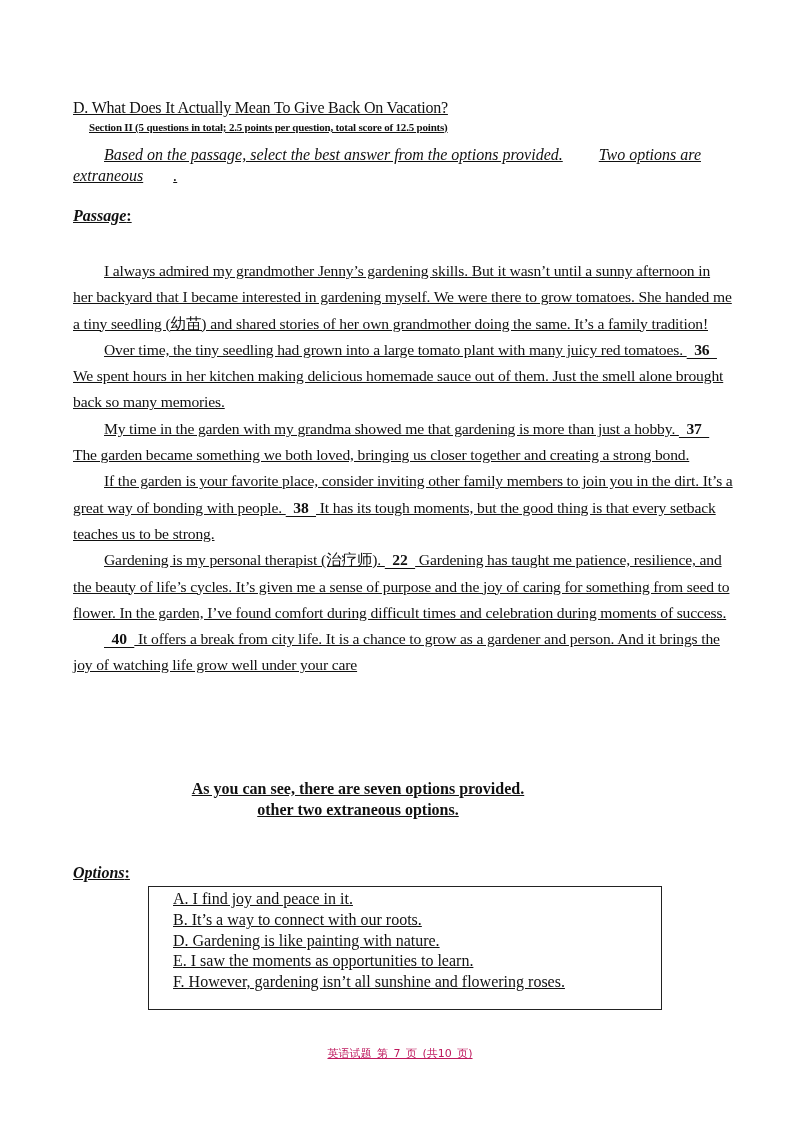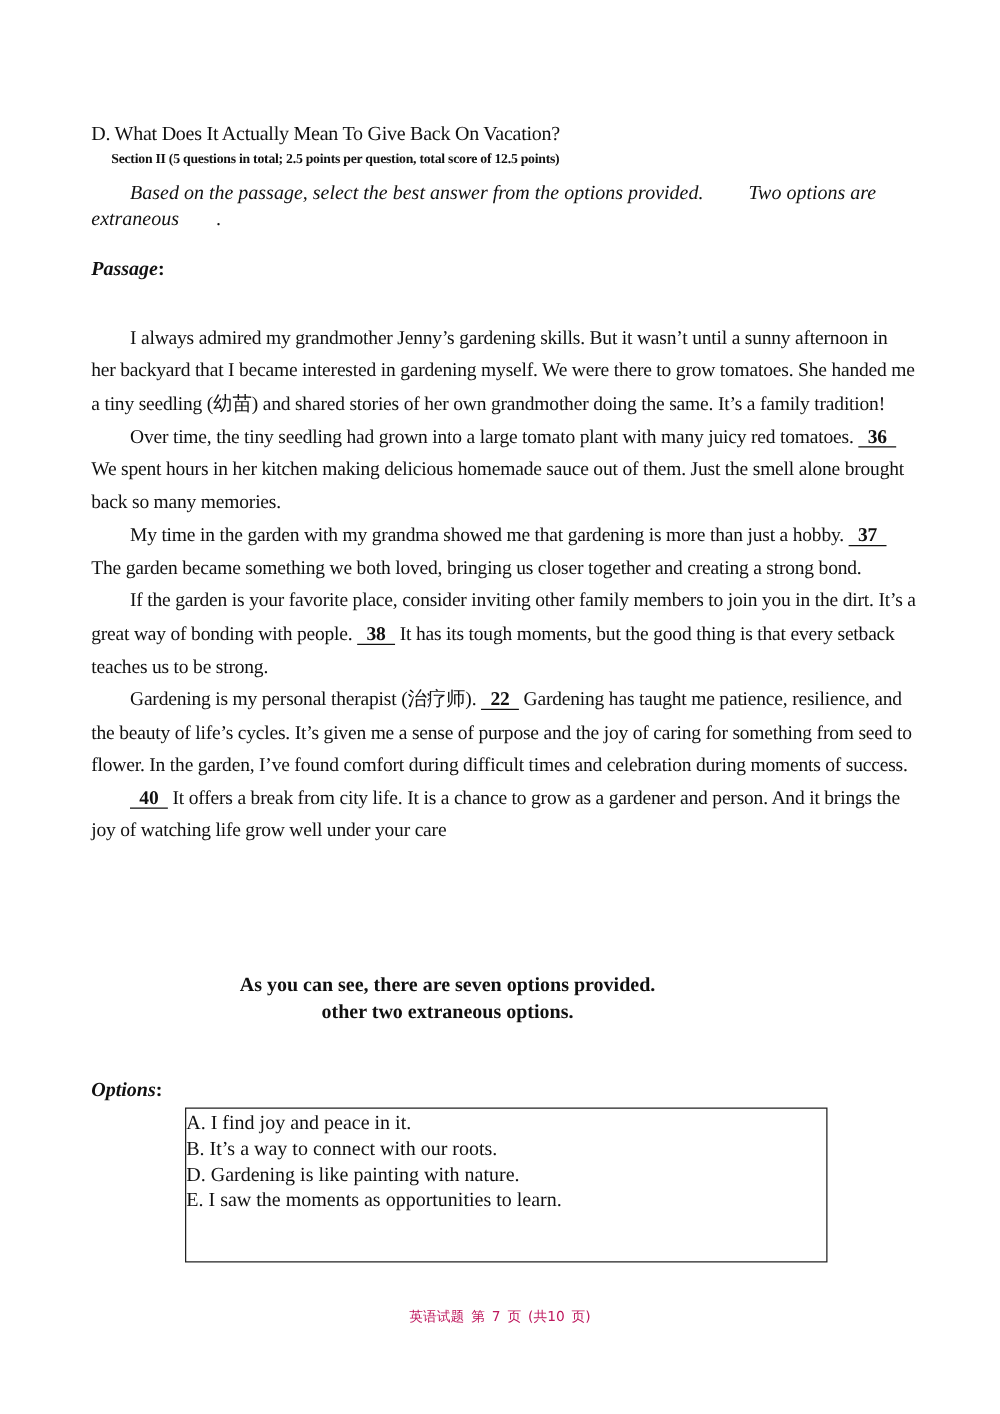--- a/index.html
+++ b/index.html
@@ -8,21 +8,21 @@
     background: #ffffff;
   }
   body {
     width: 800px;
     height: 1131px;
     position: relative;
     font-family: "Liberation Serif", "DejaVu Serif", serif;
     color: #111111;
     overflow: hidden;
   }
-  .abs { position: absolute; }
+  .abs { position: absolute; text-decoration: underline; }
   .heading-d {
     left: 73px; top: 99px;
     font-size: 16px;
     letter-spacing: -0.2px;
   }
   .section-title {
     left: 89px; top: 121px;
     font-size: 11px;
     font-weight: bold;
     letter-spacing: -0.2px;
@@ -75,21 +75,21 @@
     font-size: 16px;
     font-weight: bold;
     font-style: italic;
   }
   .options-box {
     left: 148px; top: 886px;
     width: 514px;
     height: 124px;
     border: 1.5px solid #222;
     box-sizing: border-box;
-    padding: 2px 0;
+    padding: 2px 24px;
     font-size: 16px;
     line-height: 20.8px;
   }
   .options-box div { white-space: nowrap; }
   .footer {
     left: 0; top: 1046px;
     width: 800px;
     text-align: center;
     font-family: "DejaVu Sans", "Liberation Sans", sans-serif;
     font-size: 11px;
@@ -124,15 +124,16 @@
   <div>other two extraneous options.</div>
 </div>
 
 <div class="abs options-label"><span>Options</span><span style="font-style:normal">:</span></div>
 
 <div class="abs options-box">
   <div>A. I find joy and peace in it.</div>
   <div>B. It’s a way to connect with our roots.</div>
   <div>D. Gardening is like painting with nature.</div>
   <div>E. I saw the moments as opportunities to learn.</div>
+  <div>F. However, gardening isn’t all sunshine and flowering roses.</div>
 </div>
 
 <div class="abs footer">英语试题 第 7 页 (共10 页)</div>
 
 </body></html>

